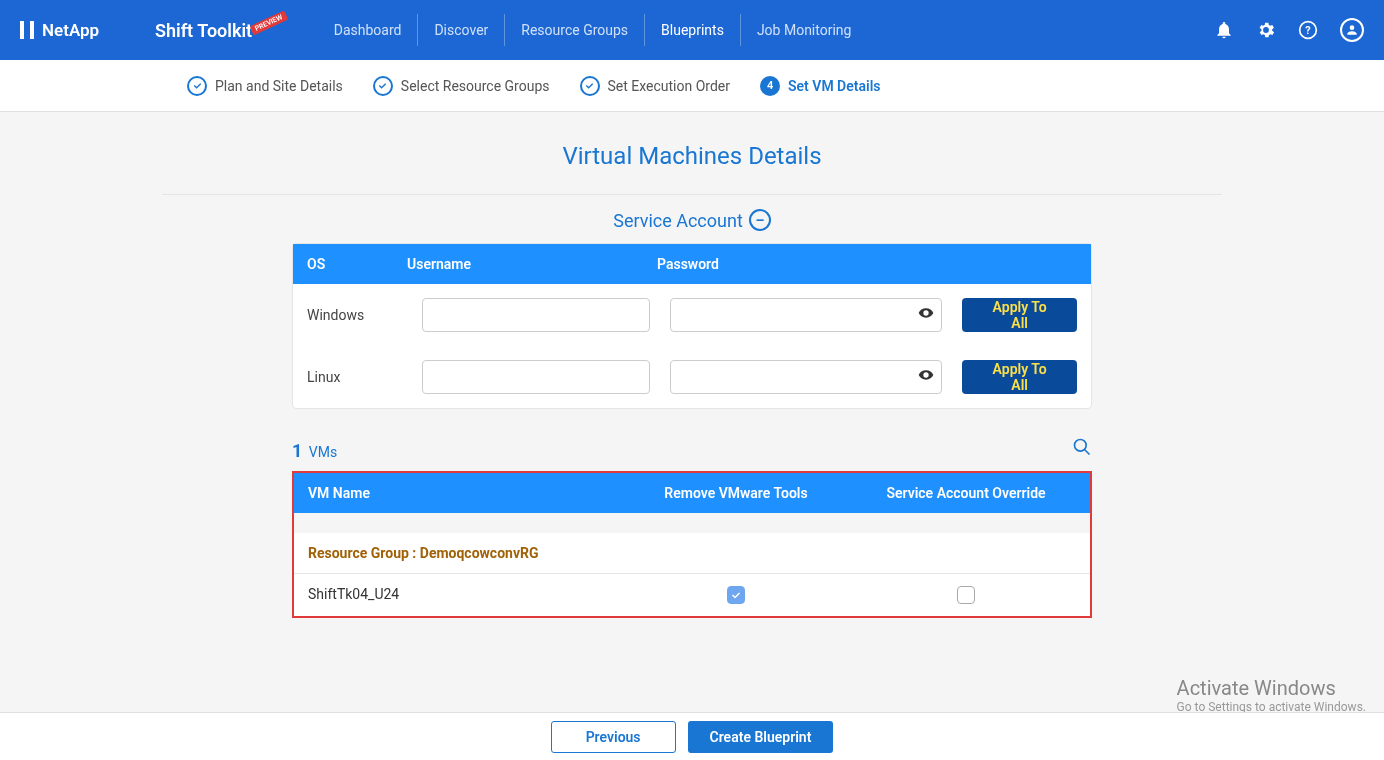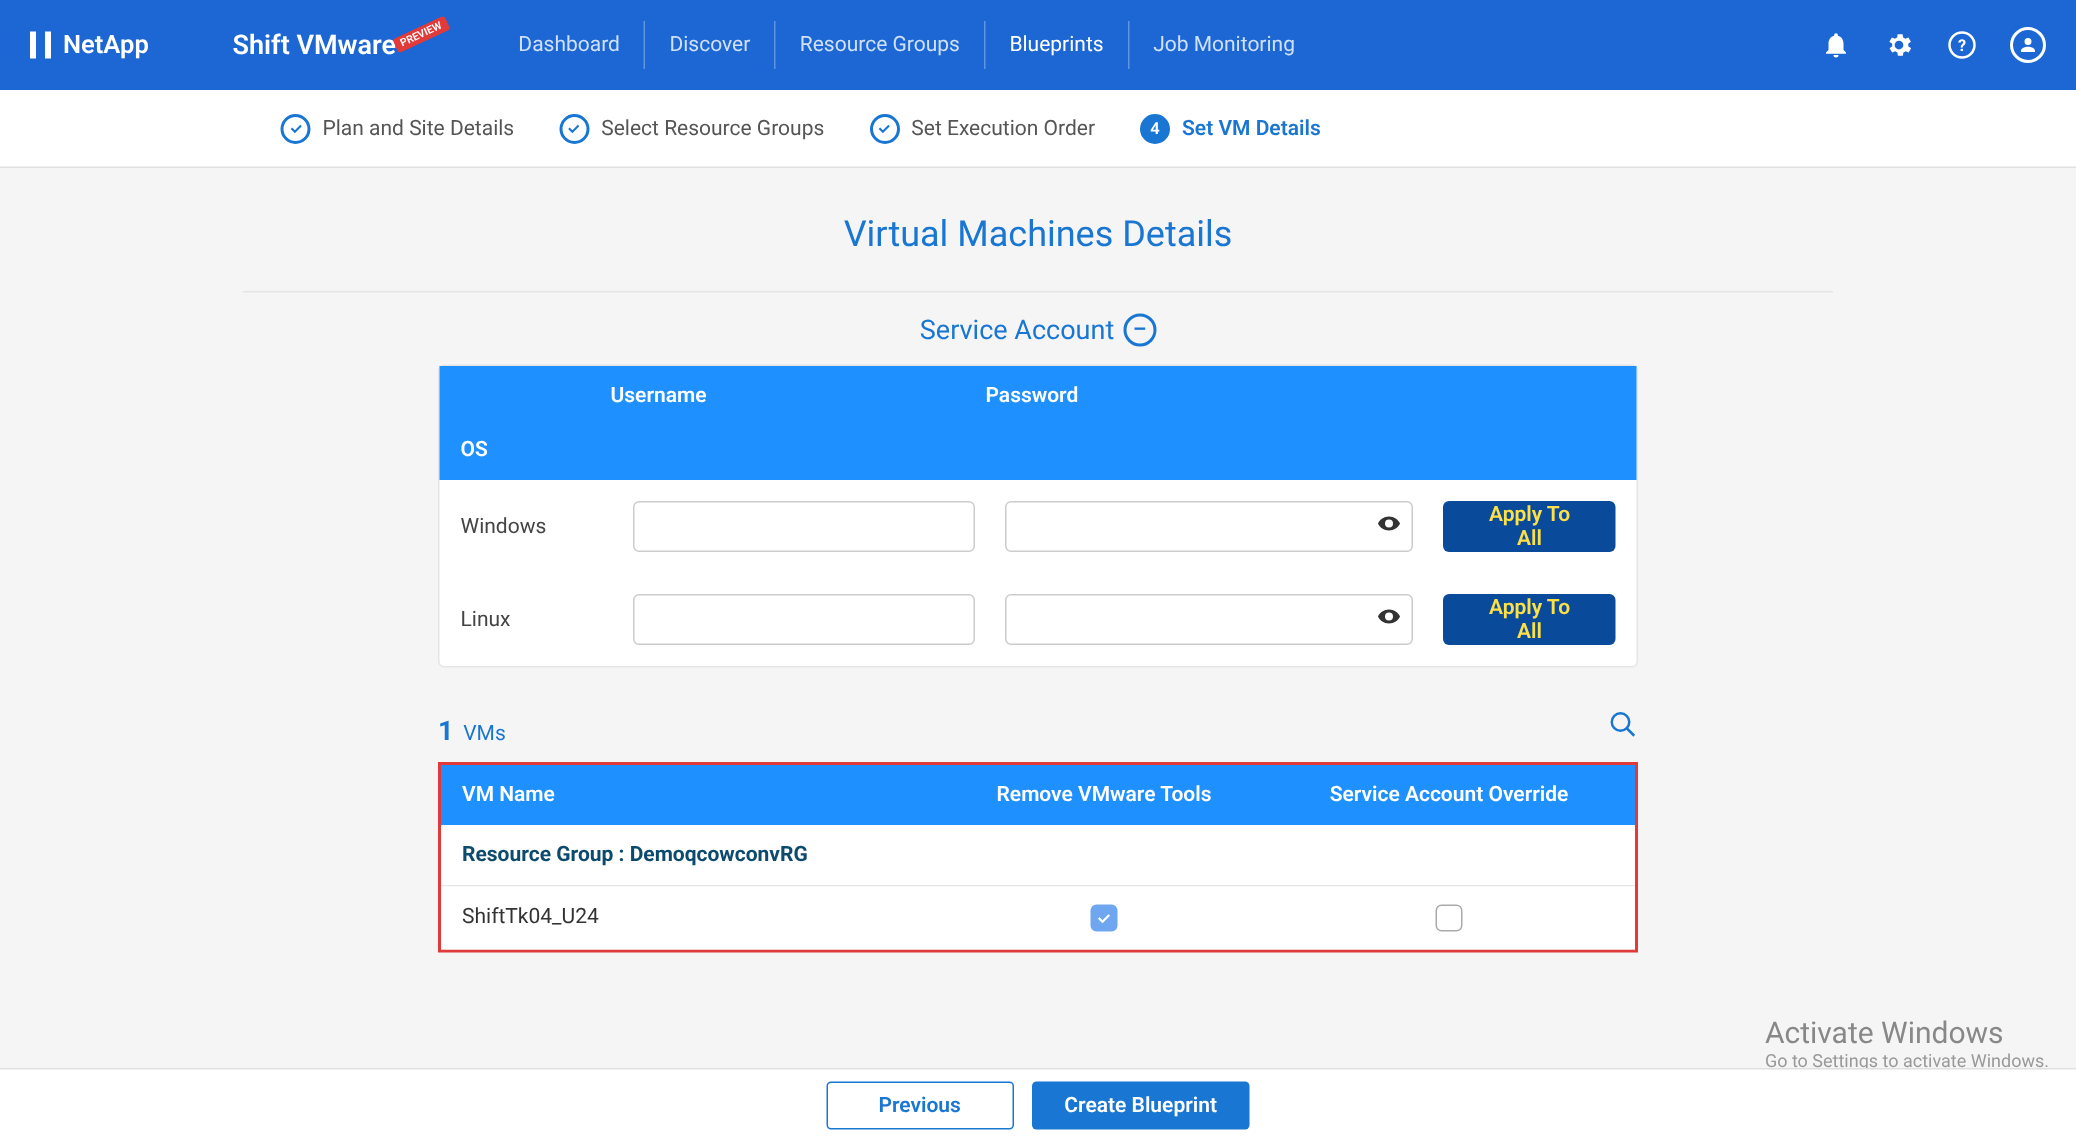--- a/index.html
+++ b/index.html
@@ -28,21 +28,21 @@
 .step-circle.filled { background: #1976d2; color: #fff; border-color: #1976d2; }
 
 .content { padding: 20px 0 80px; max-width: 1240px; margin: 0 auto; }
 .section-title { text-align: center; color: #1976d2; font-size: 24px; font-weight: 400; margin: 10px 0 24px; }
 .divider { height: 1px; background: #e5e5e5; margin: 0 auto 14px; max-width: 1060px; }
 .sub-title { text-align: center; color: #1976d2; font-size: 18px; margin-bottom: 12px; display: flex; align-items: center; justify-content: center; gap: 6px; }
 .collapse-icon { width: 22px; height: 22px; border: 2px solid #1976d2; border-radius: 50%; display: inline-flex; align-items: center; justify-content: center; font-weight: 700; font-size: 14px; }
 
 .panel { background: #fff; border: 1px solid #e5e5e5; border-radius: 4px; max-width: 800px; margin: 0 auto 28px; }
 .panel-header { background: #1e90ff; color: #fff; display: flex; padding: 12px 14px; font-weight: 600; font-size: 14px; }
-.col-os { width: 100px; margin-top: 36px; }
+.col-os { width: 100px; }
 .col-user { width: 250px; }
 .col-pass { flex: 1; }
 .panel-row { display: flex; align-items: center; padding: 14px; gap: 20px; }
 .panel-row .label { width: 100px; color: #444; font-size: 14px; }
 .panel-row input[type="text"], .panel-row input[type="password"] { height: 34px; border: 1px solid #ccc; border-radius: 4px; padding: 0 10px; font-size: 14px; }
 .in-user { width: 238px; }
 .pass-wrap { position: relative; width: 286px; }
 .in-pass { width: 100%; padding-right: 30px; }
 .eye-icon { position: absolute; right: 8px; top: 50%; transform: translateY(-50%); cursor: pointer; }
 .eye-icon svg { width: 16px; height: 16px; fill: #333; }
@@ -52,21 +52,21 @@
 .vms-count { color: #1976d2; font-size: 18px; }
 .vms-count span { font-size: 14px; margin-left: 2px; }
 .search-icon { color: #1976d2; cursor: pointer; }
 .search-icon svg { width: 20px; height: 20px; stroke: #1976d2; stroke-width: 2; fill: none; }
 
 .vm-table { max-width: 800px; margin: 0 auto; border: 2px solid #e03a3a; }
 .vm-header { background: #1e90ff; color: #fff; display: flex; padding: 12px 14px; font-weight: 600; font-size: 14px; }
 .vmcol-name { flex: 1; }
 .vmcol-remove { width: 240px; text-align: center; }
 .vmcol-override { width: 220px; text-align: center; }
-.vm-group { background: #fff; border-bottom: 1px solid #e5e5e5; padding: 12px 14px; font-weight: 700; font-size: 14px; color: #0c4a6e; }
+.vm-group { background: #fff; border-bottom: 1px solid #e5e5e5; padding: 12px 14px; font-weight: 700; font-size: 14px; color: #a16207; margin-top: 20px; }
 .vm-row { background: #fff; display: flex; padding: 12px 14px; font-size: 14px; color: #333; }
 .vm-row .vmcol-name { flex: 1; }
 .vm-row .vmcol-remove, .vm-row .vmcol-override { display: flex; justify-content: center; }
 .cb { width: 18px; height: 18px; border: 1px solid #aaa; border-radius: 4px; display: flex; align-items: center; justify-content: center; cursor: pointer; }
 .cb.checked { background: #6fa6f0; border-color: #6fa6f0; }
 .cb.checked svg { width: 12px; height: 12px; stroke: #fff; stroke-width: 3; fill: none; }
 
 .footer { position: fixed; bottom: 0; left: 0; right: 0; background: #fff; border-top: 1px solid #e0e0e0; height: 48px; display: flex; align-items: center; justify-content: center; gap: 12px; }
 .btn-prev { background: #fff; color: #1976d2; border: 1px solid #1976d2; height: 32px; padding: 0 34px; border-radius: 3px; font-size: 14px; font-weight: 600; cursor: pointer; }
 .btn-create { background: #1976d2; color: #fff; border: none; height: 32px; padding: 0 22px; border-radius: 3px; font-size: 14px; font-weight: 600; cursor: pointer; }
@@ -77,21 +77,21 @@
 </style>
 </head>
 <body>
 
 <div class="topbar">
   <div class="brand">
     <span class="brand-logo"></span>
     <span>NetApp</span>
   </div>
   <div class="app-name">
-    <span>Shift VMware</span>
+    <span>Shift Toolkit</span>
     <span class="preview-badge">PREVIEW</span>
   </div>
   <div class="nav">
     <div class="nav-item">Dashboard</div>
     <div class="nav-item">Discover</div>
     <div class="nav-item">Resource Groups</div>
     <div class="nav-item active">Blueprints</div>
     <div class="nav-item">Job Monitoring</div>
   </div>
   <div class="top-icons">

